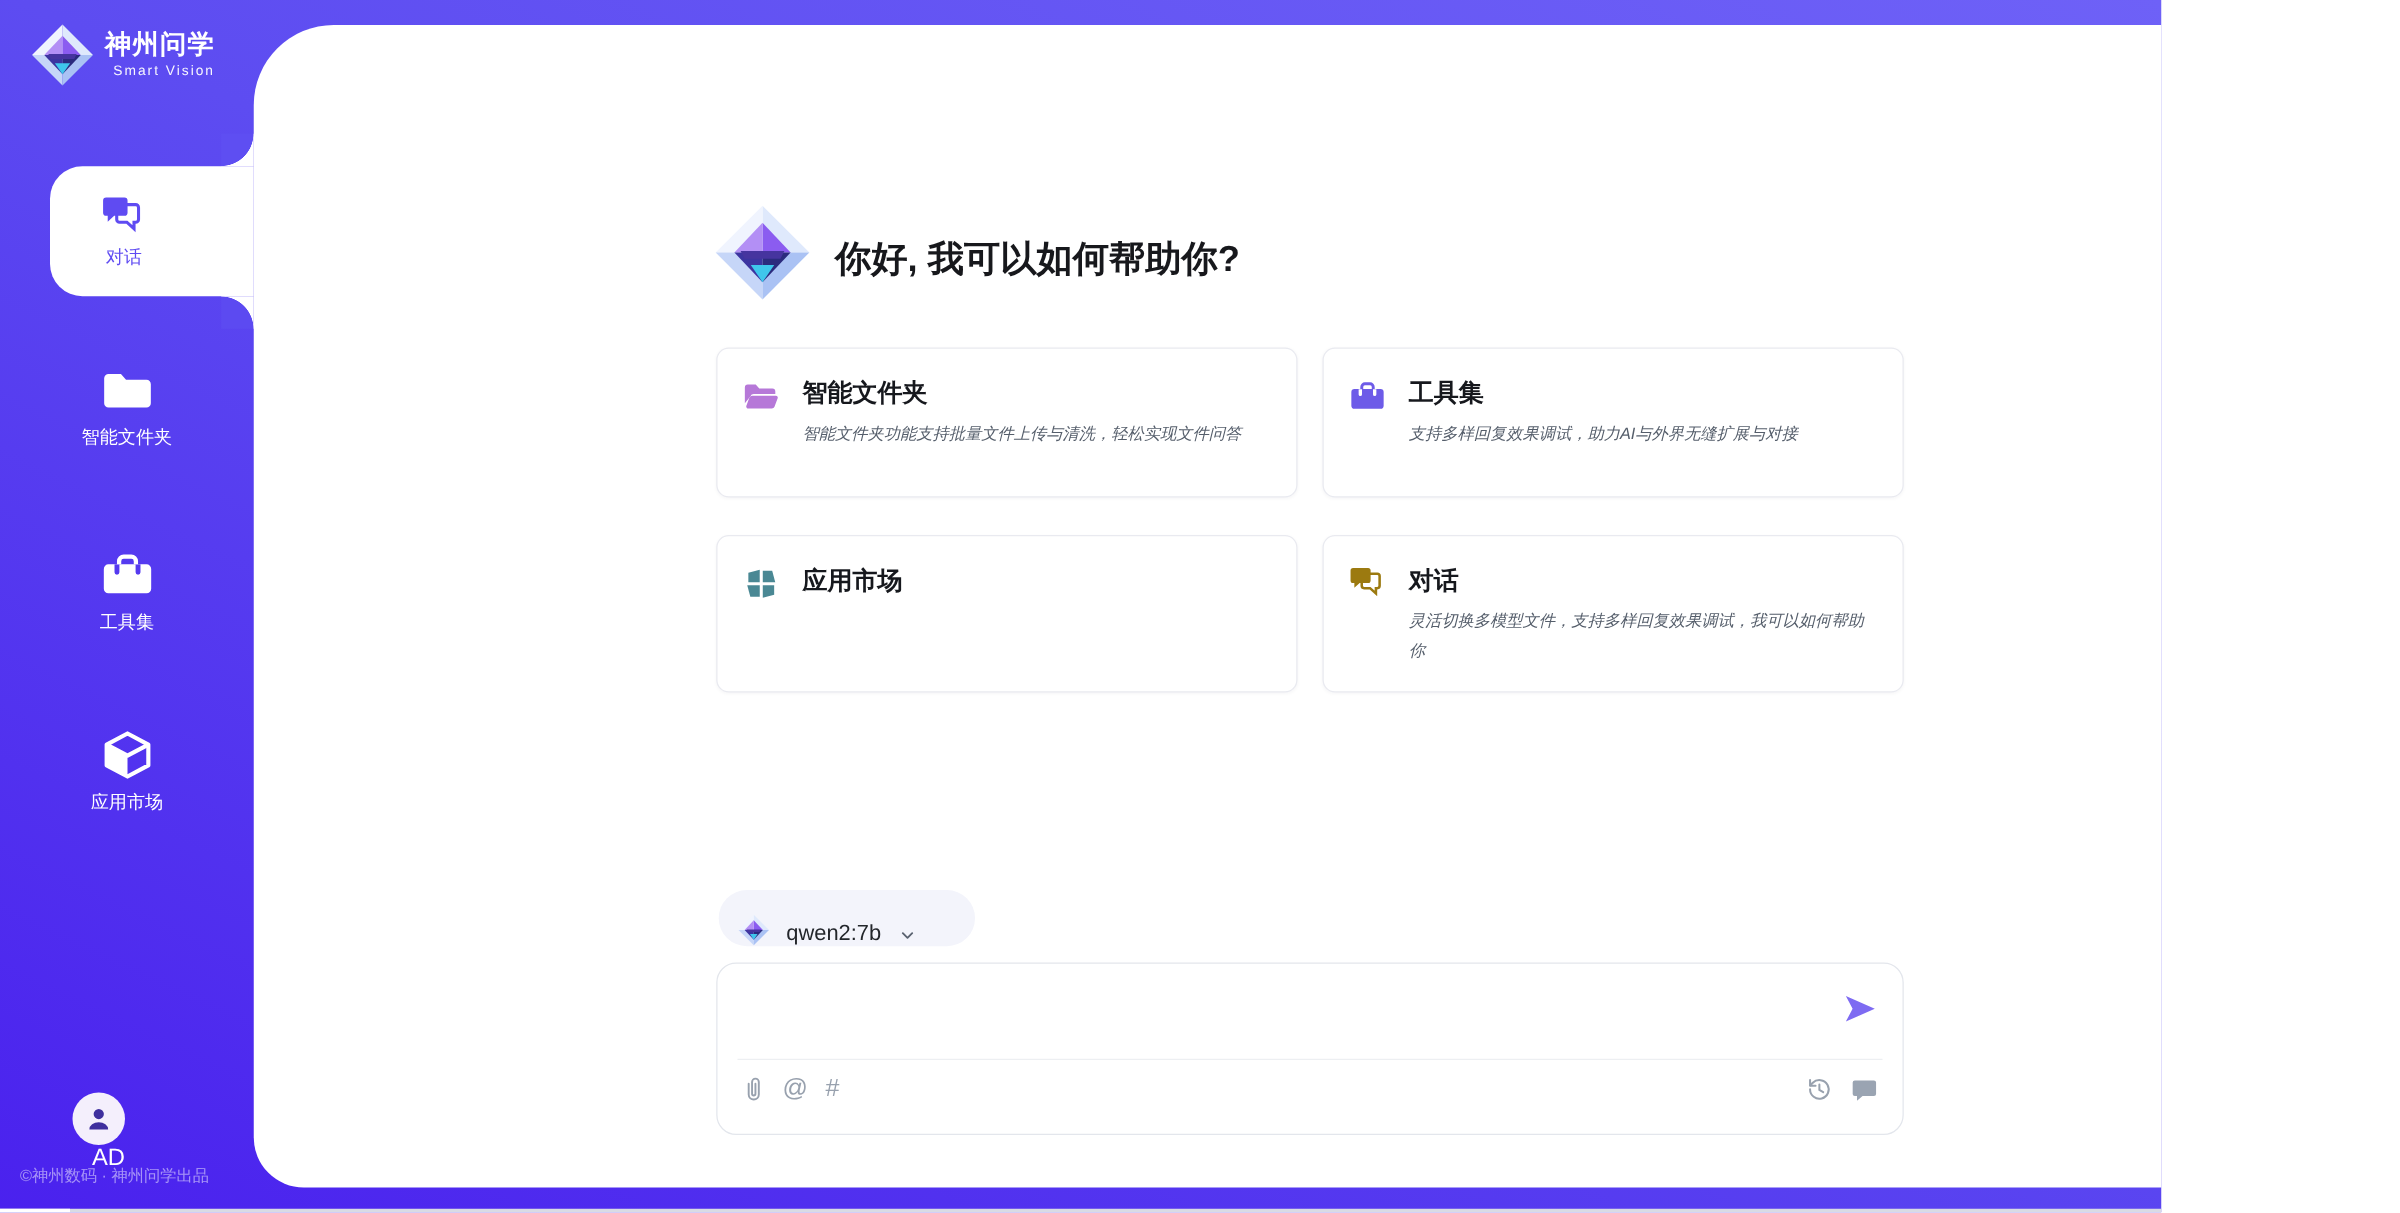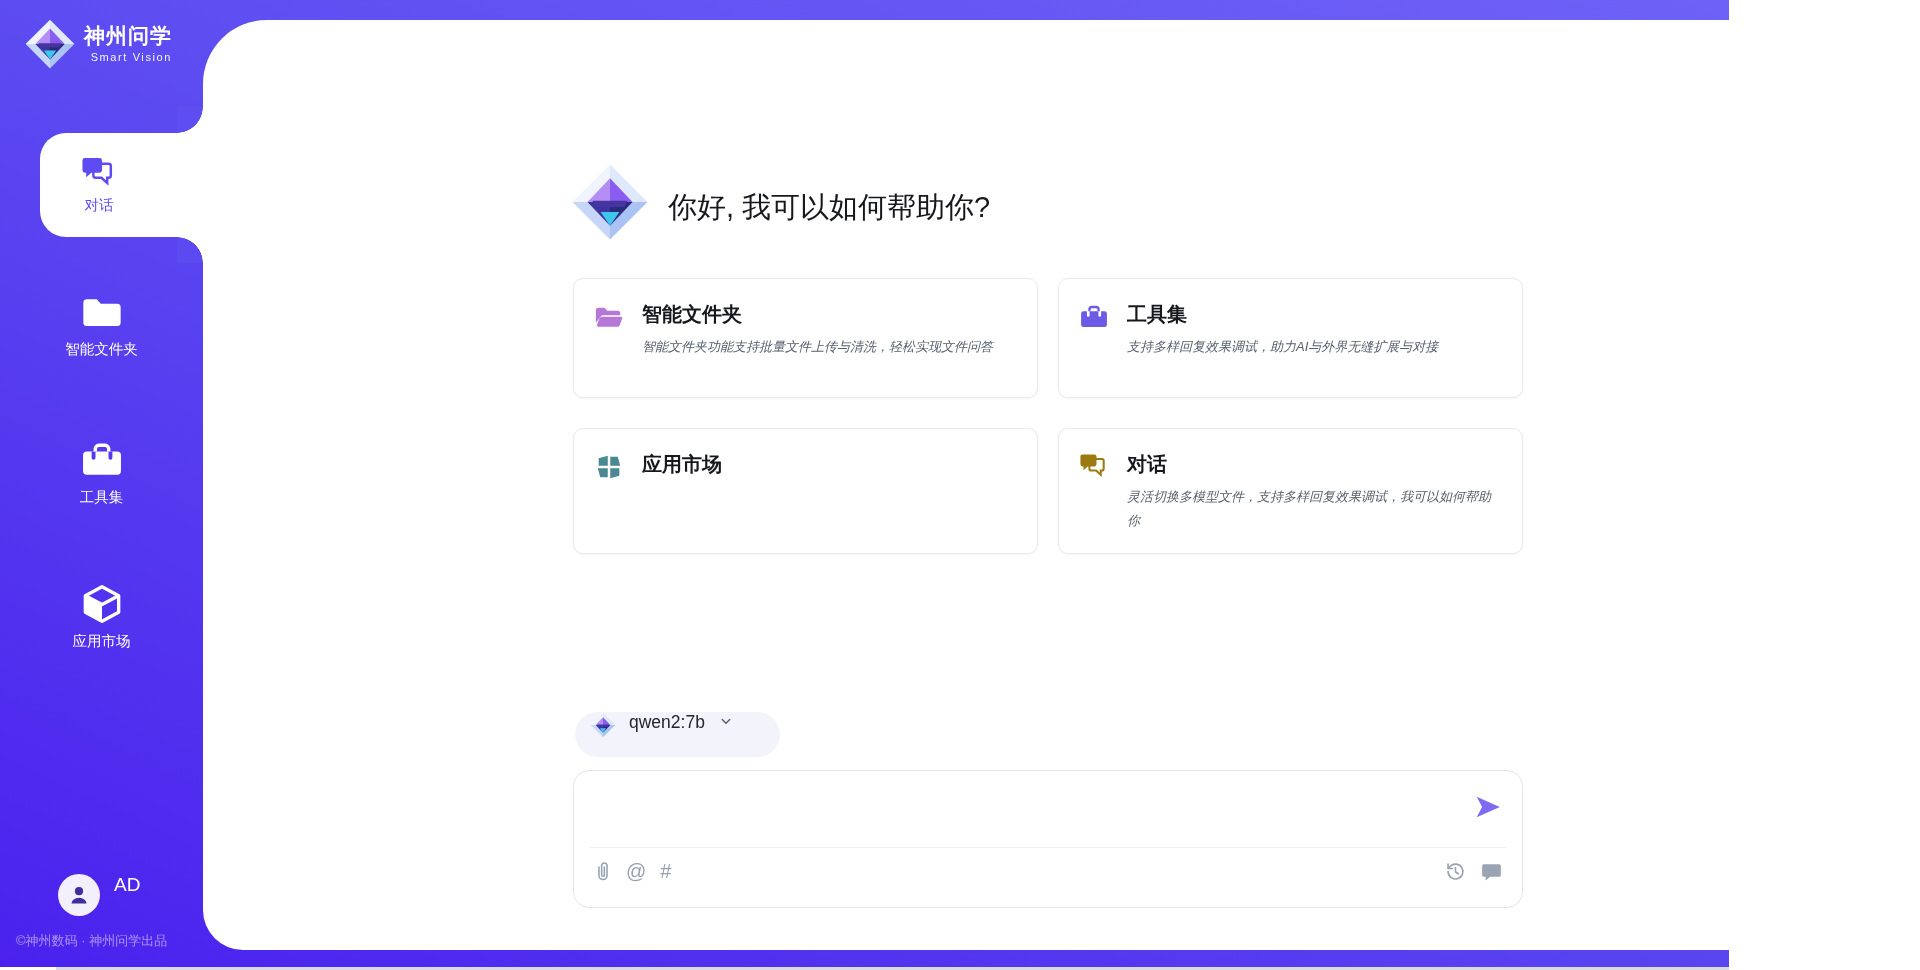--- a/index.html
+++ b/index.html
@@ -31,47 +31,47 @@
 
   .curl { position:absolute; left:177px; width:26px; height:26px; z-index:2; }
   .curl-top { top:107px; background:radial-gradient(circle at 0 0, #5e4ef2 25.5px, #ffffff 26px); }
   .curl-bottom { top:237px; background:radial-gradient(circle at 0 100%, #5c4af1 25.5px, #ffffff 26px); }
 
   .nav-item { position:absolute; left:0; width:203px; display:flex; flex-direction:column;
               align-items:center; cursor:pointer; color:#ffffff; }
   .nav-item svg { height:40px; }
   .nav-item .nav-label { font-size:14.5px; margin-top:8px; }
 
-  .user-row { position:absolute; left:58px; top:874px; display:flex; align-items:flex-start; cursor:pointer; }
+  .user-row { position:absolute; left:58px; top:874px; display:flex; align-items:flex-end; cursor:pointer;flex-direction:column; }
   .avatar { width:42px; height:42px; border-radius:50%; background:#f4effc;
             display:flex; align-items:center; justify-content:center; }
   .avatar svg { width:24px; height:24px; }
   .user-name { color:#fff; font-size:19px; margin-left:14px; }
 
   .side-footer { position:absolute; left:16px; top:932px; font-size:13px; color:rgba(255,255,255,.5); }
 
   
   .greet-logo { position:absolute; left:570px; top:162px; width:80px; height:80px; }
-  .greet-text { position:absolute; left:668px; top:188px; font-size:29px; font-weight:normal; color:#17181c; }
+  .greet-text { position:absolute; left:668px; top:188px; font-size:29px; font-weight:bold; color:#17181c; }
 
   
   .card { position:absolute; width:465px; background:#fff; border:1px solid #e9eaf0;
           border-radius:10px; box-shadow:0 1px 3px rgba(16,24,40,.04); cursor:pointer; }
   .card-icon { position:absolute; left:20px; top:24px; width:30px; height:28px; }
   .card-title { position:absolute; left:68px; top:22px; font-size:20px; font-weight:bold; color:#16181d; }
   .card-desc { position:absolute; left:68px; top:56px; right:20px; font-size:13px;
                line-height:24px; color:#555e6b;font-style:italic; }
   .ic-folder-open { color:#b678d8; }
   .ic-toolbox   { color:#6d5be8; }
   .ic-appgrid   { color:#4a8894; }
   .ic-chat-gold { color:#9c7a10; }
 
   
   .model-pill { position:absolute; left:575px; top:712px; width:205px; height:45px;
-                background:#f3f4fb; border-radius:23px; display:flex; align-items:flex-start;
+                background:#f3f4fb; border-radius:23px; display:flex; align-items:flex-end;
                 padding:0 16px 0 15px; cursor:pointer; }
   .model-pill .pill-logo { width:26px; height:26px; flex:0 0 auto; }
   .model-name { font-size:17.5px; color:#23262b; font-weight:500; margin-left:13px; }
   .model-pill .chev { width:18px; height:18px; margin-left:12px; }
 
   
   .composer { position:absolute; left:573px; top:770px; width:950px; height:138px;
               background:#fff; border:1.5px solid #e3e6ec; border-radius:16px; }
   .composer textarea { position:absolute; left:22px; top:14px; width:840px; height:56px;
                        border:none; outline:none; resize:none; font-size:17px;

